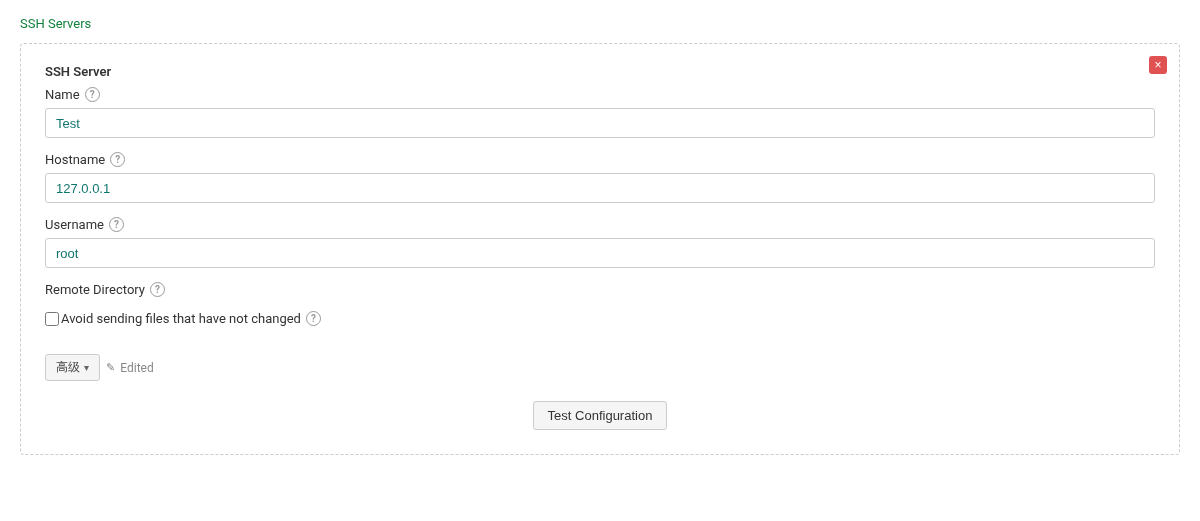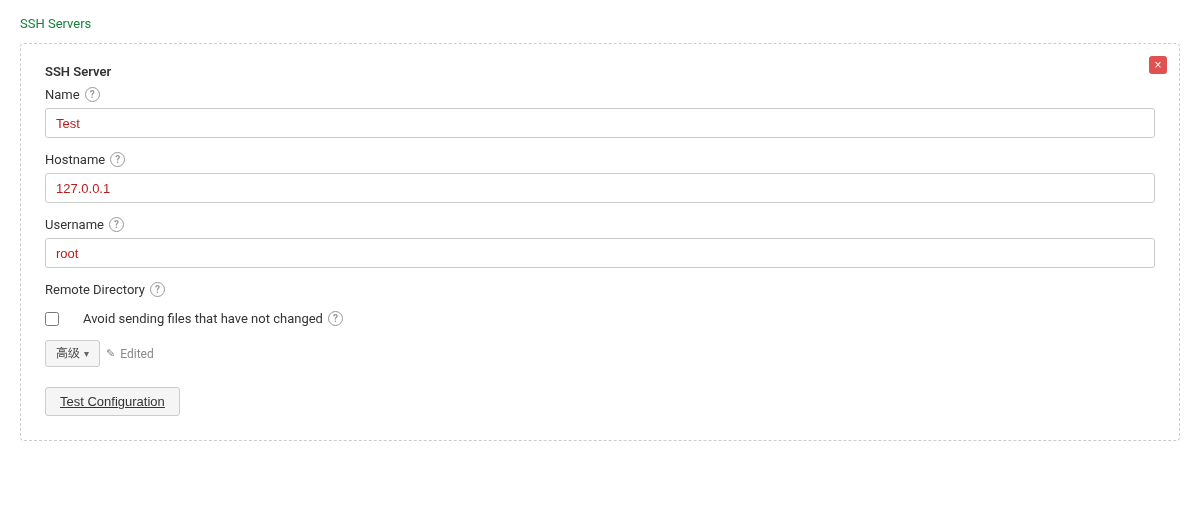--- a/index.html
+++ b/index.html
@@ -87,29 +87,29 @@
       cursor: pointer;
     }
 
     .field-input {
       width: 100%;
       height: 30px;
       border: 1px solid #ccc;
       border-radius: 3px;
       padding: 0 10px;
       font-size: 13px;
-      color: #b91c1c;
+      color: #0f766e;
       outline: none;
     }
 
     .checkbox-row {
       display: flex;
       align-items: center;
-      gap: 24px;
-      margin-bottom: 14px;
+      gap: 2px;
+      margin-bottom: 28px;
     }
 
     .checkbox-input {
       width: 14px;
       height: 14px;
       cursor: pointer;
       border: 1px solid #999;
     }
 
     .checkbox-label {
@@ -152,23 +152,22 @@
       color: #888;
     }
 
     .edit-icon {
       font-size: 11px;
       color: #888;
     }
 
     .footer-row {
       display: flex;
-      justify-content: flex-start;
+      justify-content: center;
       margin-top: 20px;
-      text-decoration: underline;
     }
 
     .test-config-btn {
       padding: 6px 14px;
       background: #f5f5f5;
       border: 1px solid #ccc;
       border-radius: 3px;
       font-size: 13px;
       color: #333;
       cursor: pointer;

